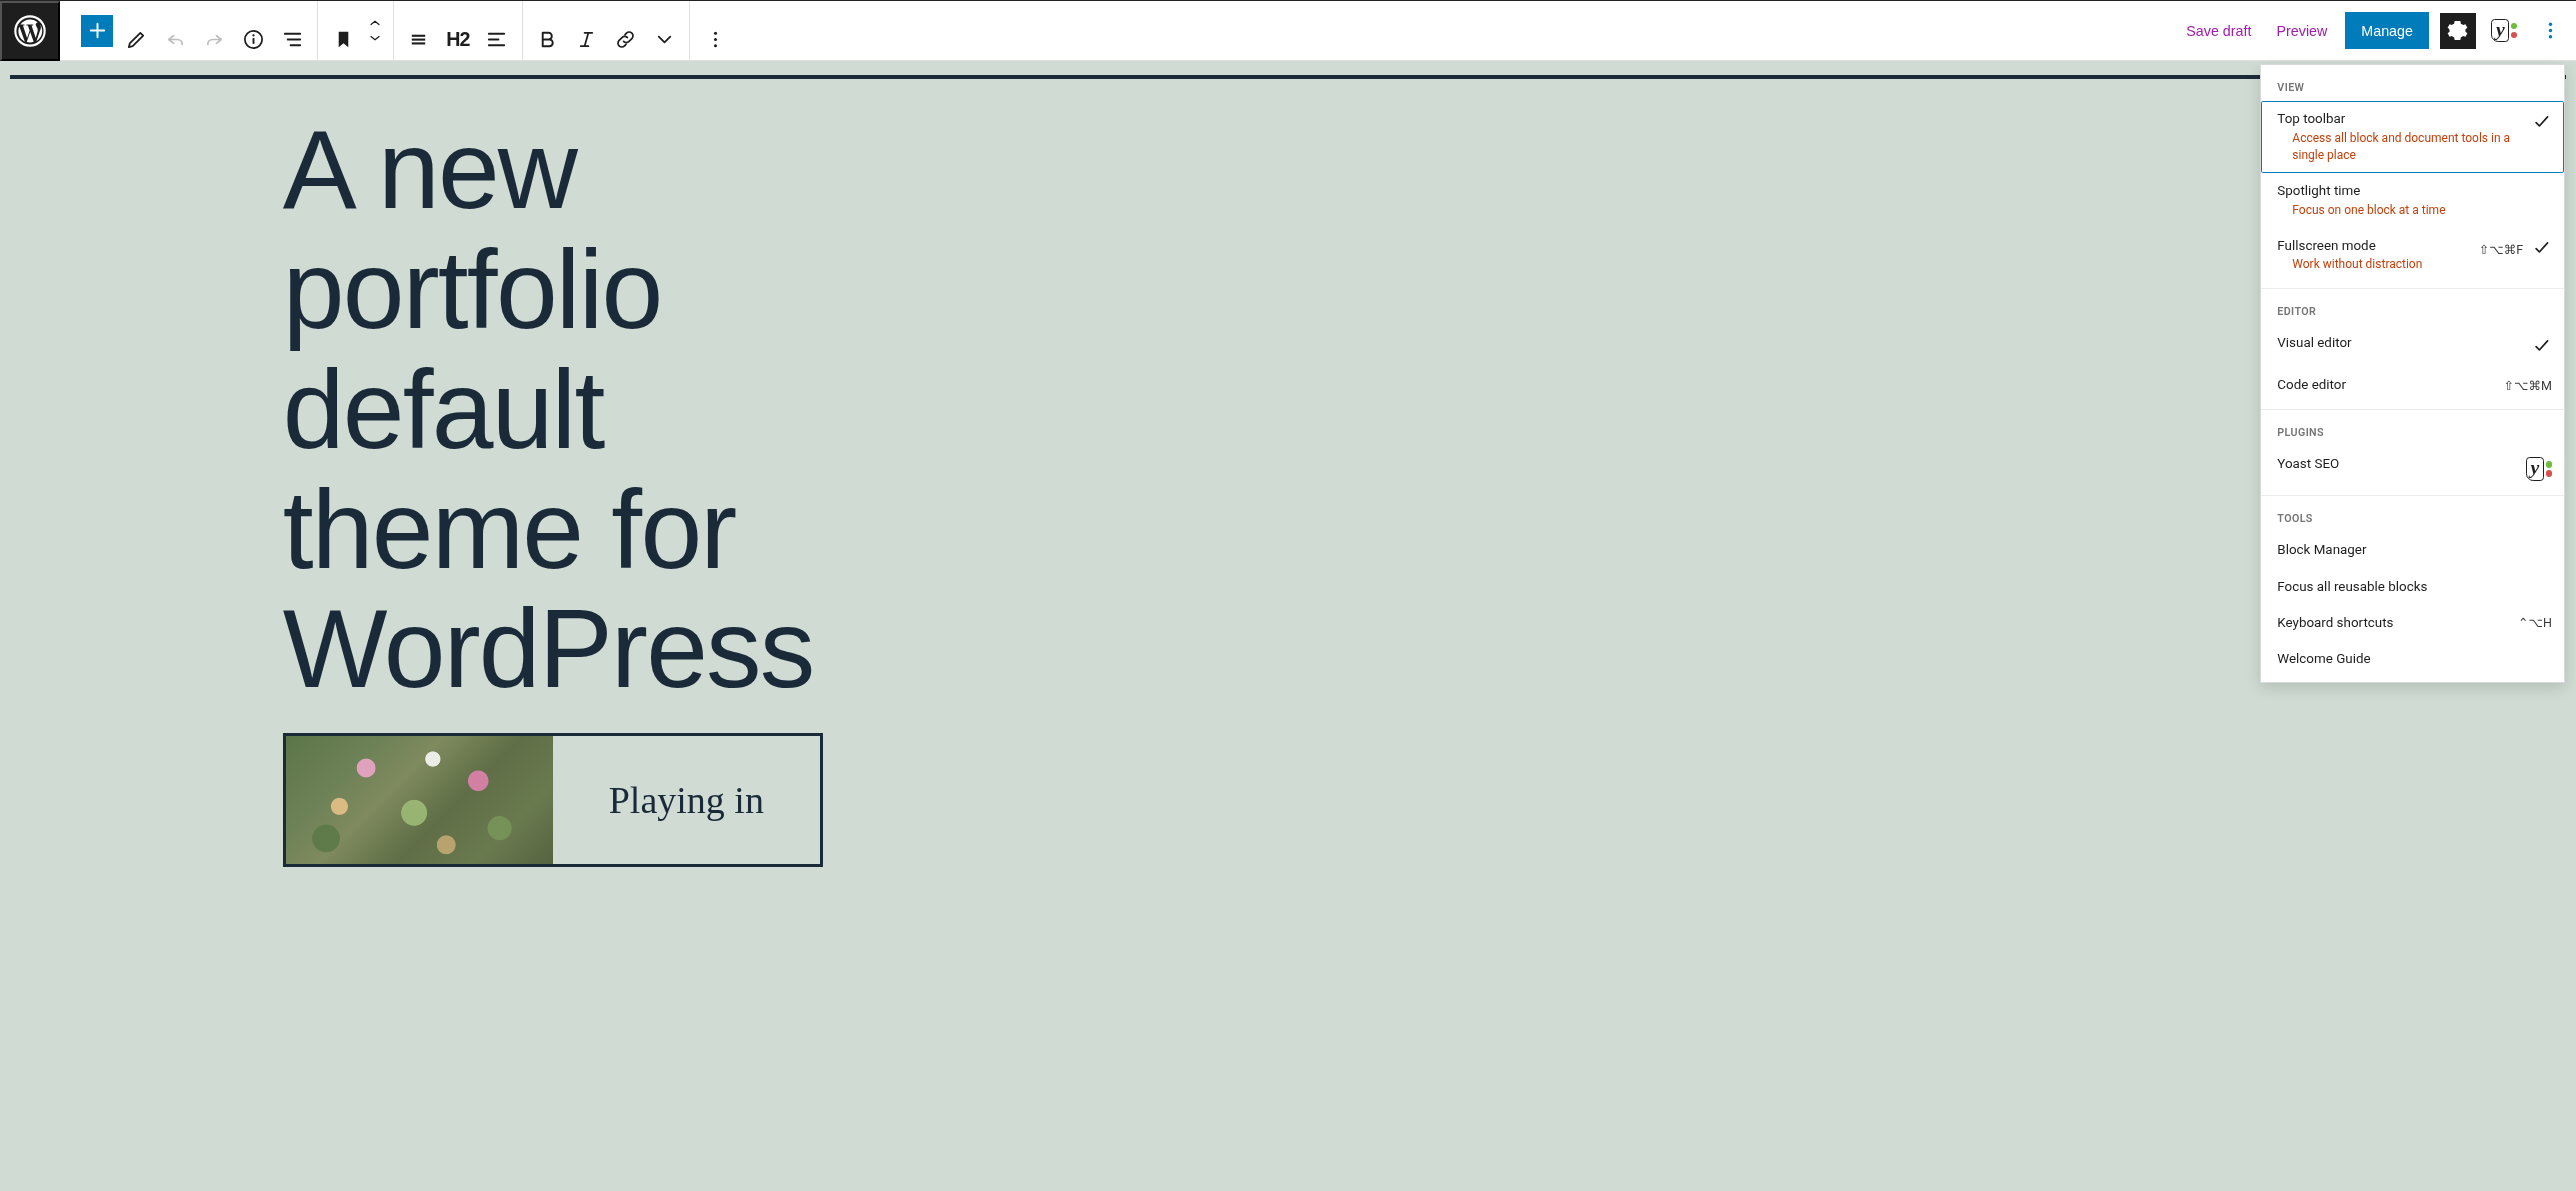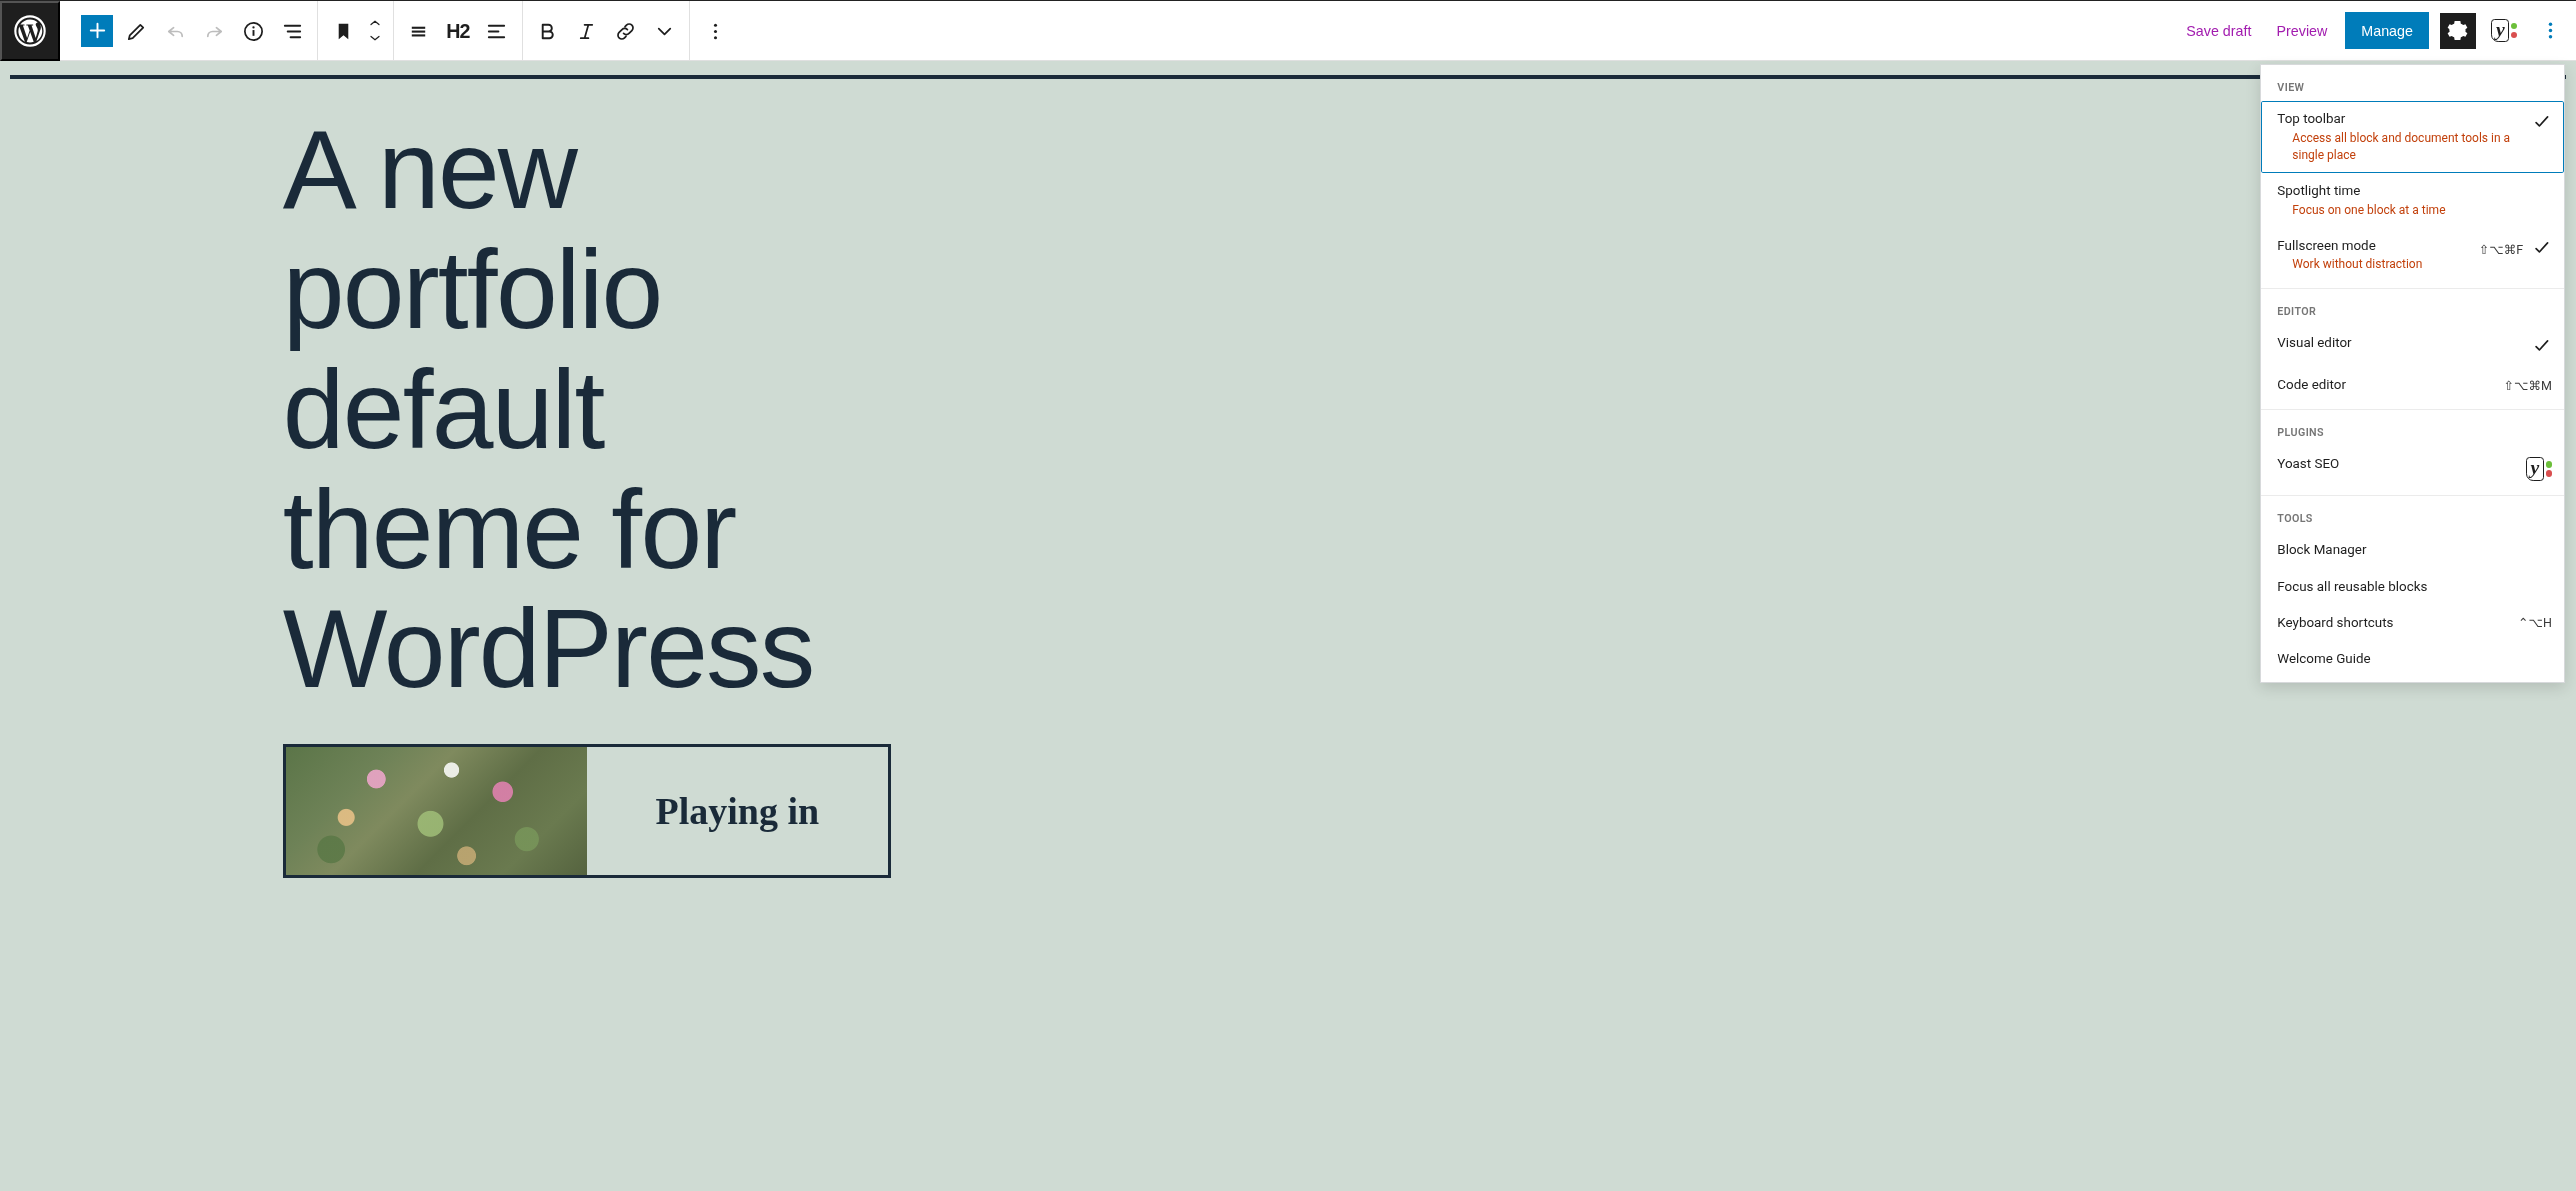--- a/index.html
+++ b/index.html
@@ -21,21 +21,21 @@
   color: #fff;
 }
 .wp-logo-btn svg { width: 32px; height: 32px; }
 
 .toolbar-left { display: flex; align-items: center; padding: 0 12.5px; gap: 0; }
 .tool-group { display: flex; align-items: center; height: 60px; padding: 0 5.4px; }
 .tool-divider { width: 0.9px; height: 60px; background: #e0e0e0; }
 
 .sq-btn {
   width: 39px; height: 39px;
-  display: inline-flex; justify-content: center;
+  display: inline-flex; align-items: center; justify-content: center;
   background: transparent; border: none; color: #1e1e1e; cursor: pointer; margin-top: 17px;
 }
 .sq-btn svg { width: 23px; height: 23px; }
 .sq-btn.disabled { color: #bdbdbd; }
 
 .add-btn {
   width: 32px; height: 32px;
   background: #007cba;
   display: flex; align-items: center; justify-content: center;
   color: #fff; border: none; margin: 0 3.6px; cursor: pointer;
@@ -92,27 +92,26 @@
   font-weight: 400;
   font-size: 111px;
   line-height: 1.08;
   letter-spacing: -1.8px;
   color: #1a2a39;
   padding-left: 273px;
   max-width: 894px;
 }
 
 .media-block {
-  margin: 34px 0 0 273px;
-  width: 608px;
+  margin: 23px 0 0 273px;
+  width: 540px;
   border: 3.6px solid #1a2a39;
   display: flex;
   height: 134px;
   overflow: hidden;
-  font-weight: bold;
 }
 .media-img {
   width: 50%;
   background:
     radial-gradient(circle at 30% 25%, rgba(235,165,200,0.9) 0 9px, transparent 9.8px),
     radial-gradient(circle at 55% 18%, rgba(255,255,255,0.85) 0 7.2px, transparent 8px),
     radial-gradient(circle at 72% 35%, rgba(230,130,180,0.85) 0 9.8px, transparent 10.7px),
     radial-gradient(circle at 20% 55%, rgba(245,200,140,0.8) 0 8px, transparent 9px),
     radial-gradient(circle at 48% 60%, rgba(160,190,120,0.85) 0 12.5px, transparent 13.4px),
     radial-gradient(circle at 80% 72%, rgba(120,150,90,0.85) 0 11.6px, transparent 12.5px),

